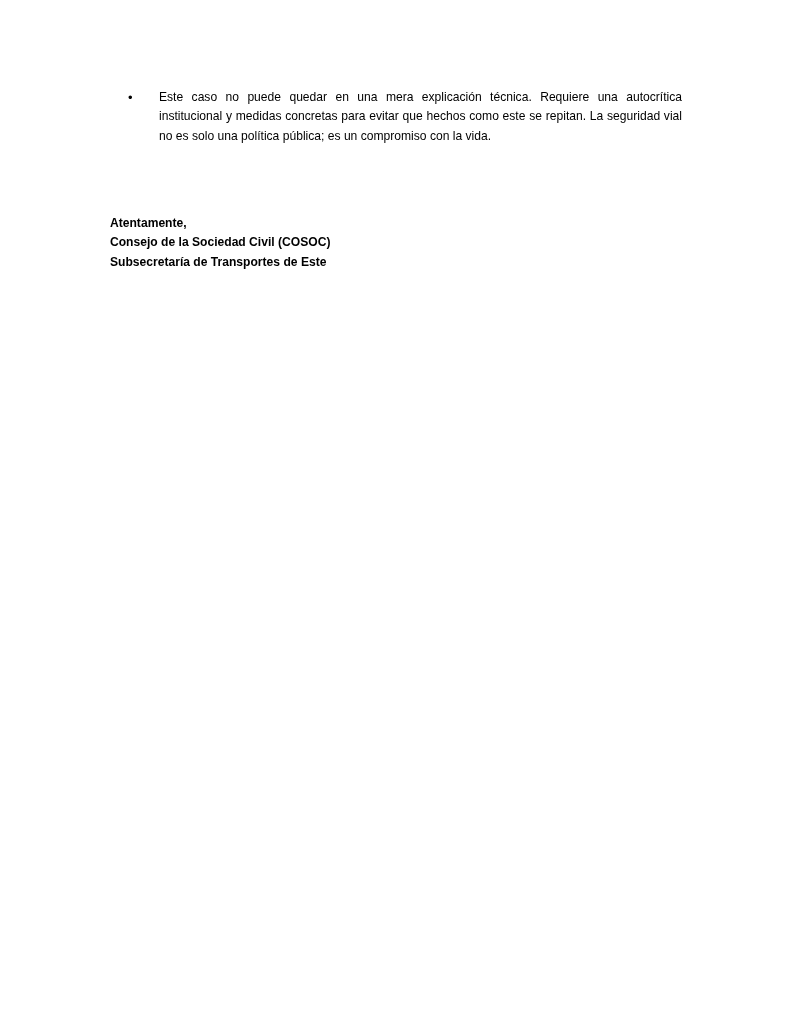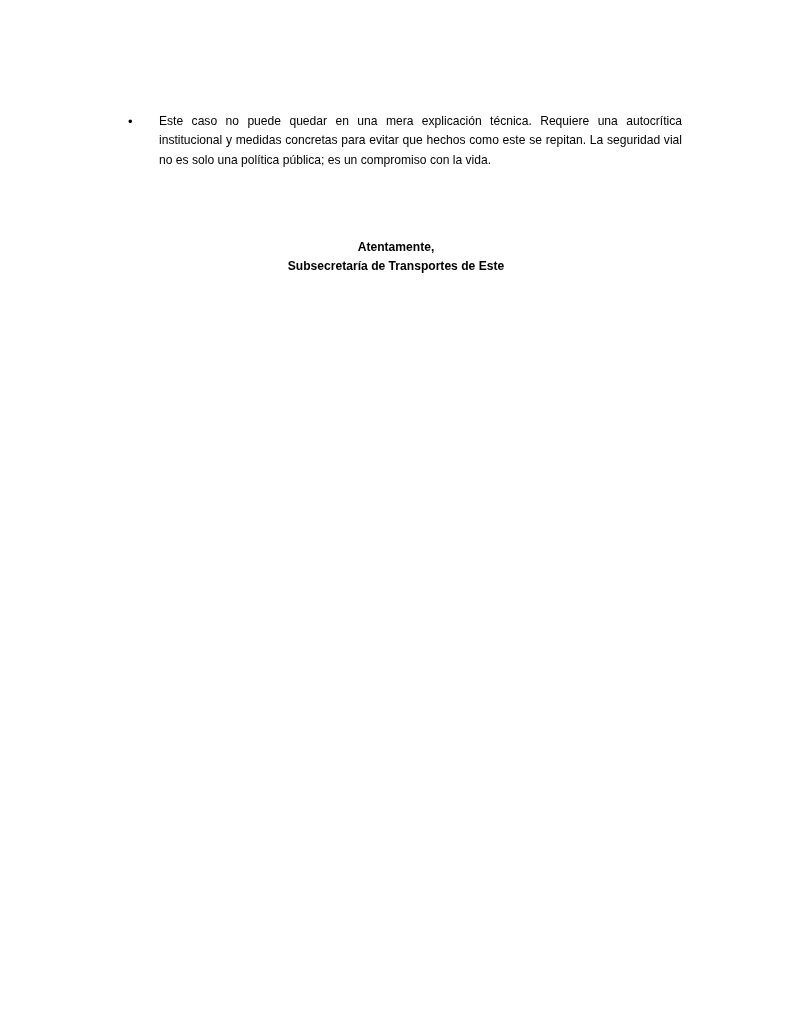--- a/index.html
+++ b/index.html
@@ -41,26 +41,25 @@
   .bullet-marker {
     position: absolute;
     left: 18px;
     top: 0;
     font-size: 13px;
     line-height: 19.3px;
     color: #000000;
   }
   .bullet-text {
     display: block;
-    margin-top: 24px;
   }
   
   .signature {
     margin-top: 68px;
-    text-align: center;
+    text-align: left;
     font-weight: bold;
     font-size: 12.1px;
     line-height: 19.4px;
     color: #000000;
   }
   .signature div {
     white-space: nowrap;
   }
 </style>
 </head>
@@ -71,17 +70,18 @@
 
     <ul class="bullet-list">
       <li class="bullet-item">
         <span class="bullet-marker">•</span>
         <span class="bullet-text">Este caso no puede quedar en una mera explicación técnica. Requiere una autocrítica institucional y medidas concretas para evitar que hechos como este se repitan. La seguridad vial no es solo una política pública; es un compromiso con la vida.</span>
       </li>
     </ul>
 
     <div class="signature">
       <div>Atentamente,</div>
+      <div>Consejo de la Sociedad Civil (COSOC)</div>
       <div>Subsecretaría de Transportes de Este</div>
     </div>
 
   </div>
 </div>
 
 </body></html>

